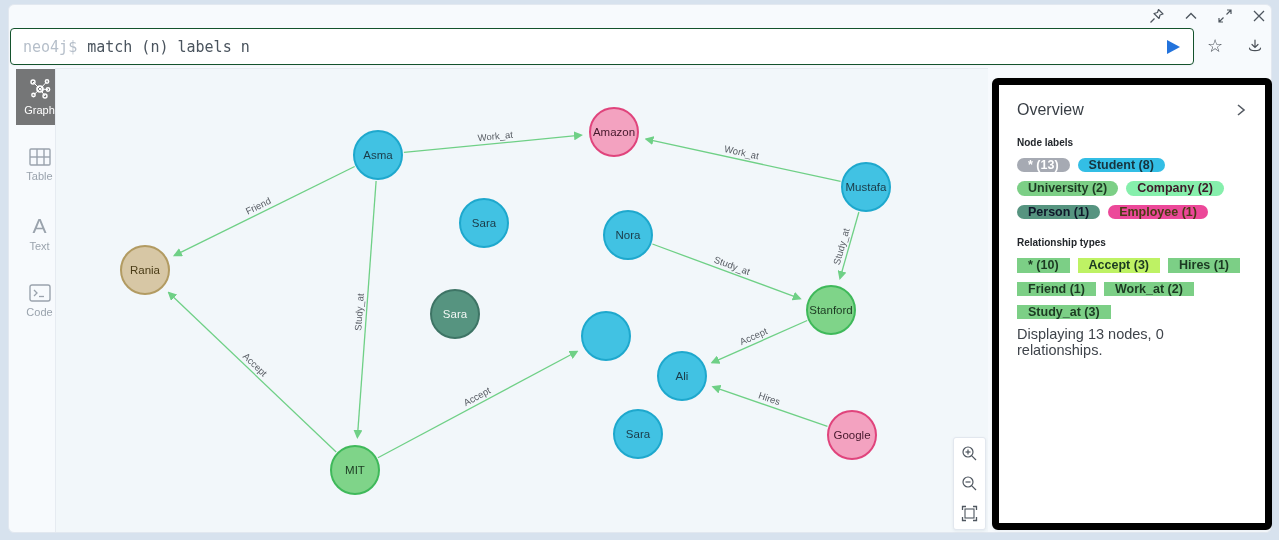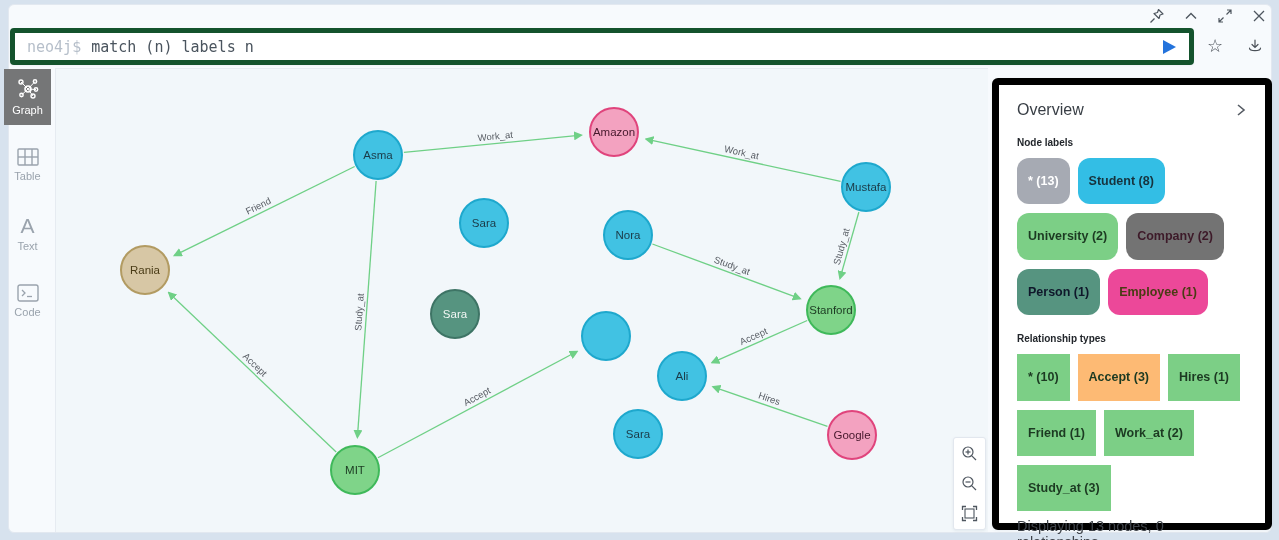--- a/index.html
+++ b/index.html
@@ -16,36 +16,36 @@
   }
   
   .win-controls {
     position:absolute; top:8px; right:12px; display:flex; gap:18px; align-items:center;
   }
   .win-controls .icon-btn { width:16px; height:16px; cursor:pointer; color:#4e565f; }
   .icon-btn svg { width:100%; height:100%; display:block; }
   
   .editor {
     position:absolute; left:10px; top:28px; width:1184px; height:37px;
-    background:#ffffff; border:5px solid #14532d; border-radius:4px;
+    background:#ffffff; border:1px solid #14532d; border-radius:4px;
     display:flex; align-items:center; padding:0 12px;
     box-shadow:0 1px 2px rgba(40,60,90,.04);
   }
   .editor .prompt {
     font-family:"DejaVu Sans Mono", monospace; font-size:15px; color:#b6bfca; margin-right:10px;
   }
   .editor .query {
     font-family:"DejaVu Sans Mono", monospace; font-size:15px; color:#4a545e; flex:1;
   }
   .editor .run { width:15px; height:16px; cursor:pointer; }
   .star-btn { position:absolute; left:1206px; top:37px; width:18px; height:18px;
     font-size:18px; line-height:18px; color:#4a5058; cursor:pointer; text-align:center; }
   .dl-btn { position:absolute; left:1247px; top:38px; width:16px; height:16px; color:#4a5058; cursor:pointer; }
   
-  .side-tabs { position:absolute; left:4px; top:69px; width:47px; height:460px; }
+  .side-tabs { position:absolute; left:16px; top:69px; width:47px; height:460px; }
   .tab { width:47px; display:flex; flex-direction:column; align-items:center; justify-content:center;
          cursor:pointer; color:#9aa3ad; }
   .tab .tab-label { font-size:11px; margin-top:4px; }
   .tab-active { background:#757677; color:#ffffff; height:56px; }
   .tab-plain { height:56px; margin-top:12px; }
   .tab svg { display:block; }
   .text-glyph { font-size:21px; font-weight:300; line-height:21px; font-family:"Liberation Sans",sans-serif; }
   
   .canvas {
     position:absolute; left:55px; top:68px; width:933px; height:464px;
@@ -66,21 +66,21 @@
     background:#ffffff; border:7px solid #000000; border-radius:6px;
     box-shadow:0 1px 3px rgba(40,60,90,.06);
     padding:16px 18px;
   }
   .ov-title-row { display:flex; justify-content:space-between; align-items:center; }
   .ov-title { font-size:16px; color:#383e45; font-weight:400; }
   .ov-chevron { width:12px; height:12px; color:#555b63; cursor:pointer; }
   .ov-heading { font-size:10px; font-weight:700; color:#22262b; margin:18px 0 10px 0; }
   .badges { display:flex; flex-wrap:wrap; gap:9px 8px; }
   .badge {
-    font-size:12.5px; font-weight:700; padding:16px 11px; cursor:pointer;
+    font-size:12.5px; font-weight:700; padding:0 11px; cursor:pointer;
     display:inline-block; line-height:1.15;
   }
   .badge-pill { border-radius:12px; }
   .badge-rect { border-radius:0; }
   .ov-status { font-size:14.5px; color:#3f444b; margin-top:7px; }
 </style>
 </head>
 <body>
 
 <div class="frame"></div>
@@ -282,27 +282,27 @@
       <svg viewBox="0 0 12 12" fill="none" stroke="currentColor" stroke-width="1.6">
         <polyline points="3,1 9,6 3,11"></polyline>
       </svg>
     </span>
   </div>
   <div class="ov-heading">Node labels</div>
   <div class="badges">
       <span class="badge badge-pill" style="background: rgb(166, 170, 179); color: rgb(255, 255, 255);">* (13)</span>
       <span class="badge badge-pill" style="background: rgb(51, 190, 229); color: rgb(23, 51, 61);">Student (8)</span>
       <span class="badge badge-pill" style="background: rgb(124, 207, 134); color: rgb(28, 58, 34);">University (2)</span>
-      <span class="badge badge-pill" style="background: #737373; color: rgb(61, 26, 41);">Company (2)</span>
+      <span class="badge badge-pill" style="background: #86efac; color: rgb(61, 26, 41);">Company (2)</span>
       <span class="badge badge-pill" style="background: rgb(86, 148, 128); color: #0f172a;">Person (1)</span>
       <span class="badge badge-pill" style="background: #ec4899; color: rgb(74, 59, 20);">Employee (1)</span>
     </div>
   <div class="ov-heading">Relationship types</div>
   <div class="badges">
       <span class="badge badge-rect" style="background: rgb(124, 207, 134); color: rgb(28, 58, 34);">* (10)</span>
-      <span class="badge badge-rect" style="background: #fdba74; color: rgb(28, 58, 34);">Accept (3)</span>
+      <span class="badge badge-rect" style="background: #bef264; color: rgb(28, 58, 34);">Accept (3)</span>
       <span class="badge badge-rect" style="background: rgb(124, 207, 134); color: rgb(28, 58, 34);">Hires (1)</span>
       <span class="badge badge-rect" style="background: rgb(124, 207, 134); color: rgb(28, 58, 34);">Friend (1)</span>
       <span class="badge badge-rect" style="background: rgb(124, 207, 134); color: rgb(28, 58, 34);">Work_at (2)</span>
       <span class="badge badge-rect" style="background: rgb(124, 207, 134); color: rgb(28, 58, 34);">Study_at (3)</span>
     </div>
   <div class="ov-status">Displaying 13 nodes, 0 relationships.</div>
 </div>
 
 </body></html>

